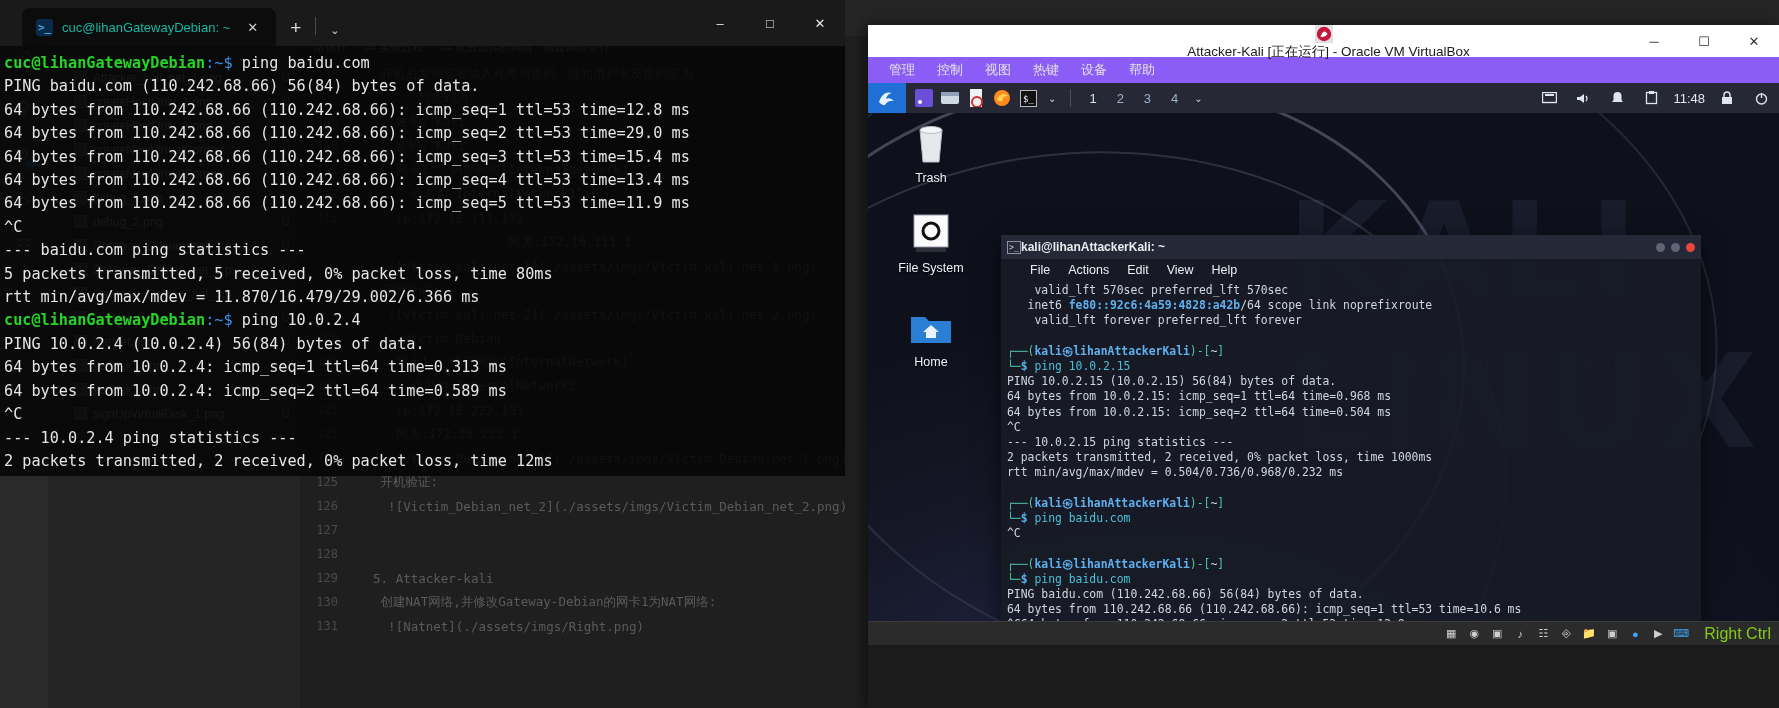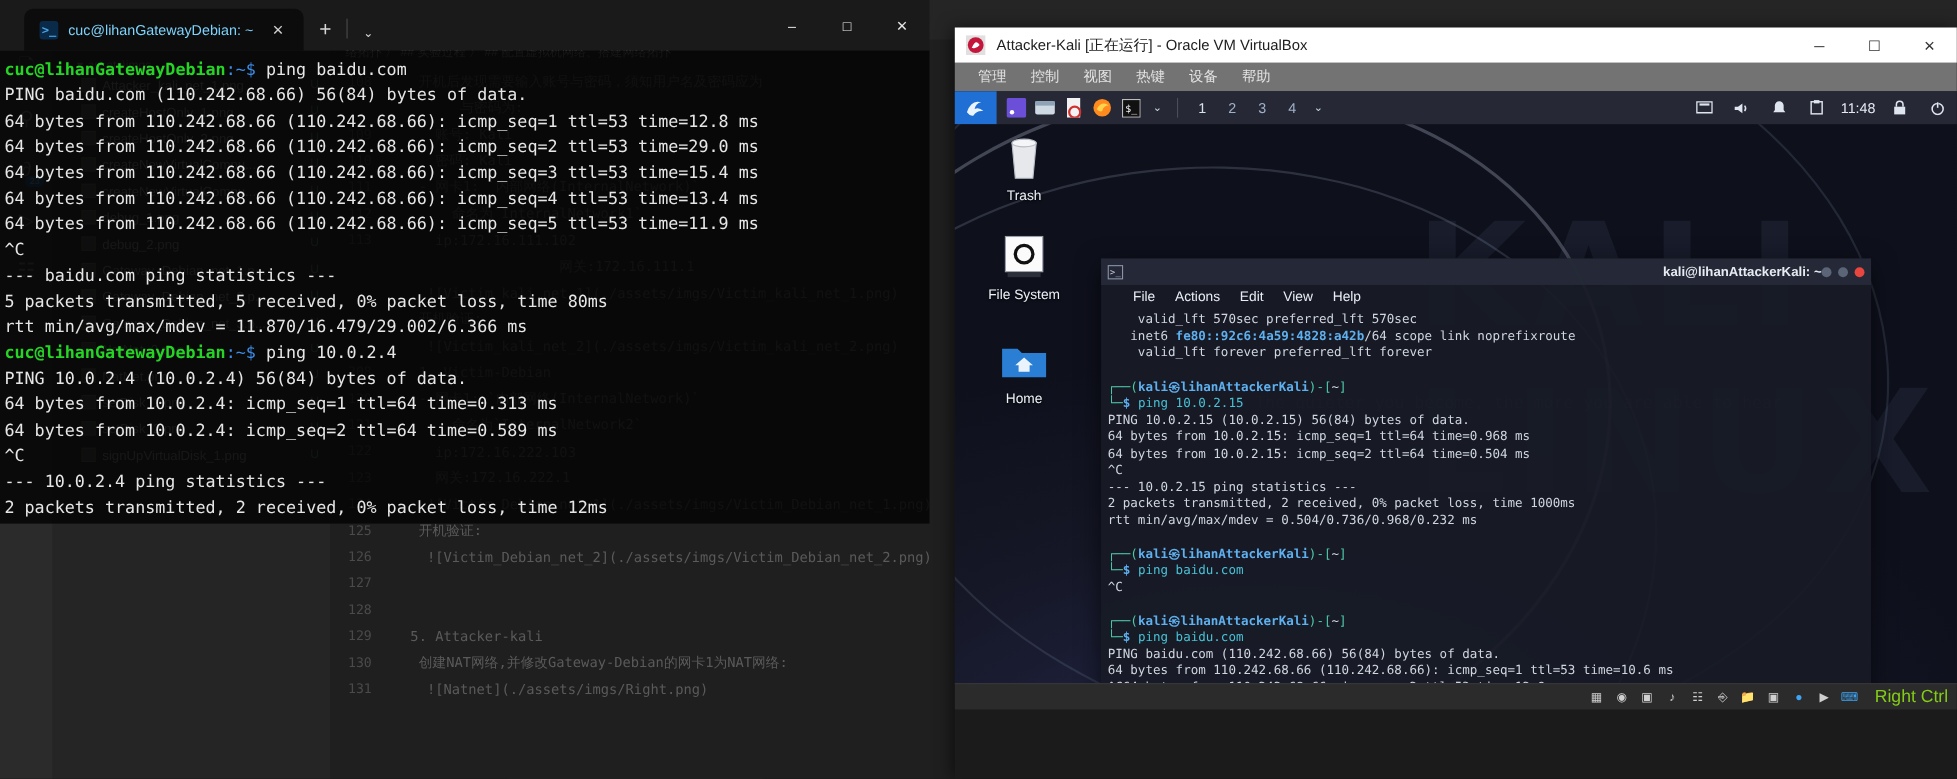--- a/index.html
+++ b/index.html
@@ -65,21 +65,21 @@
   .wt-tab {
     display: flex; align-items: center; gap: 9px;
     height: 38px; padding: 0 10px 0 14px; margin-left: 22px;
     background: #0c0c0c; border-radius: 8px 8px 0 0; min-width: 240px;
   }
   .wt-tab-ico {
     width: 17px; height: 17px; background: #0a2a4a; border-radius: 3px;
     color: #4aa3e0; font-size: 11px; display:flex; align-items:center; justify-content:center;
     font-family: "DejaVu Sans Mono", monospace; font-weight: bold;
   }
-  .wt-tab-label { color: #7dd3fc; font-size: 13px; white-space: nowrap; flex: 1;}
+  .wt-tab-label { color: #14b8a6; font-size: 13px; white-space: nowrap; flex: 1;}
   .wt-tab-close { color: #cfcfcf; font-size: 13px; padding: 0 8px; }
   .wt-newtab { color: #d6d6d6; font-size: 19px; padding: 0 14px; margin-bottom: 7px; }
   .wt-sep { width:1px; height: 18px; background: #4a4a4a; margin-bottom: 11px; }
   .wt-chev { color: #d6d6d6; font-size: 11px; padding: 0 14px; margin-bottom: 9px; }
   .wt-wincontrols { position: absolute; right: 0; top: 0; display: flex; height: 46px; }
   .wt-wc { width: 50px; display:flex; align-items:center; justify-content:center; color:#e6e6e6; font-size: 13px;}
   .wt-body {
     position: relative;
     height: 430px; background: rgba(5,5,5,0.86);
     font-family: "DejaVu Sans Mono", monospace;
@@ -89,28 +89,28 @@
   .wt-body .u { color: #26d426; font-weight: bold; }
   .wt-body .p { color: #e6e6e6; }
   .wt-body .c { color: #3b8eea; }
 
   
   .vbox {
     position: absolute; left: 868px; top: 25px; width: 911px; height: 683px;
     background: #1b1b1b; box-shadow: -3px 0 14px rgba(0,0,0,.55);
   }
   .vbox-title {
-    height: 32px; background: #ffffff; display:flex; align-items:center; padding-left: 10px; position: relative;
+    height: 32px; background: #ffffff; display:flex; align-items:center; padding-left: 10px; position: relative; flex-direction: column;
   }
   .vbox-ico { width: 18px; height: 18px; margin-right: 10px; flex:none;}
   .vbox-title-text { font-size: 13.5px; color: #202020; }
   .vbox-wc-group { position:absolute; right:0; top:0; display:flex; height:32px; }
   .vbox-wc { width: 50px; display:flex; align-items:center; justify-content:center; color:#333; font-size: 13px; }
   .vbox-menu {
-    height: 26px; background: #737373; display:flex; align-items:center; gap: 0; padding-left: 10px; text-align: center;
+    height: 26px; background: #8b5cf6; display:flex; align-items:center; gap: 0; padding-left: 10px; text-align: center;
   }
   .vbox-menu-item { color:#e3e3e3; font-size: 13px; padding: 0 11px; }
 
   
   .kali-panel {
     height: 30px; background: #262836; display: flex; align-items: center; position: relative;
   }
   .kp-launcher {
     width: 38px; height: 30px; background: #1f6fd4; display:flex; align-items:center; justify-content:center;
   }
@@ -149,21 +149,21 @@
     position:absolute; left: 133px; top: 122px; width: 700px; height: 430px;
     background: rgba(24,27,38,0.93); box-shadow: 0 6px 22px rgba(0,0,0,.6);
     display:flex; flex-direction: column;
   }
   .kterm-title {
     height: 24px; background: rgba(38,42,56,0.97); display:flex; align-items:center; position:relative;
     padding: 0 6px;
   }
   .kterm-ico { width: 14px; height: 13px; border:1px solid #8b93a6; color:#c6cdd9; font-size: 8px;
     display:flex; align-items:center; justify-content:center; font-family:"DejaVu Sans Mono",monospace; }
-  .kterm-title-text { flex:1; text-align:right; color:#e6ebf2; font-size: 12px; font-weight: bold; }
+  .kterm-title-text { flex:1; text-align:left; color:#e6ebf2; font-size: 12px; font-weight: bold; }
   .kterm-btns { display:flex; align-items:center; gap: 6px; }
   .kt-dot { width: 9px; height: 9px; border-radius:50%; background:#5c6478; }
   .kt-dot.close { background:#e8463f; }
   .kterm-menu { height: 22px; display:flex; align-items:center; padding-left: 20px; gap: 0; }
   .kterm-menu-item { color:#e9eef5; font-size: 12.5px; padding: 0 9px; }
   .kterm-body {
     flex:1; padding: 2px 6px; font-family:"DejaVu Sans Mono", monospace;
     font-size: 11.4px; line-height: 15.2px; color: #cfd6e0; white-space: pre; overflow:hidden;
   }
   .kterm-body .kb { color: #5eb0ef; font-weight: bold; }

